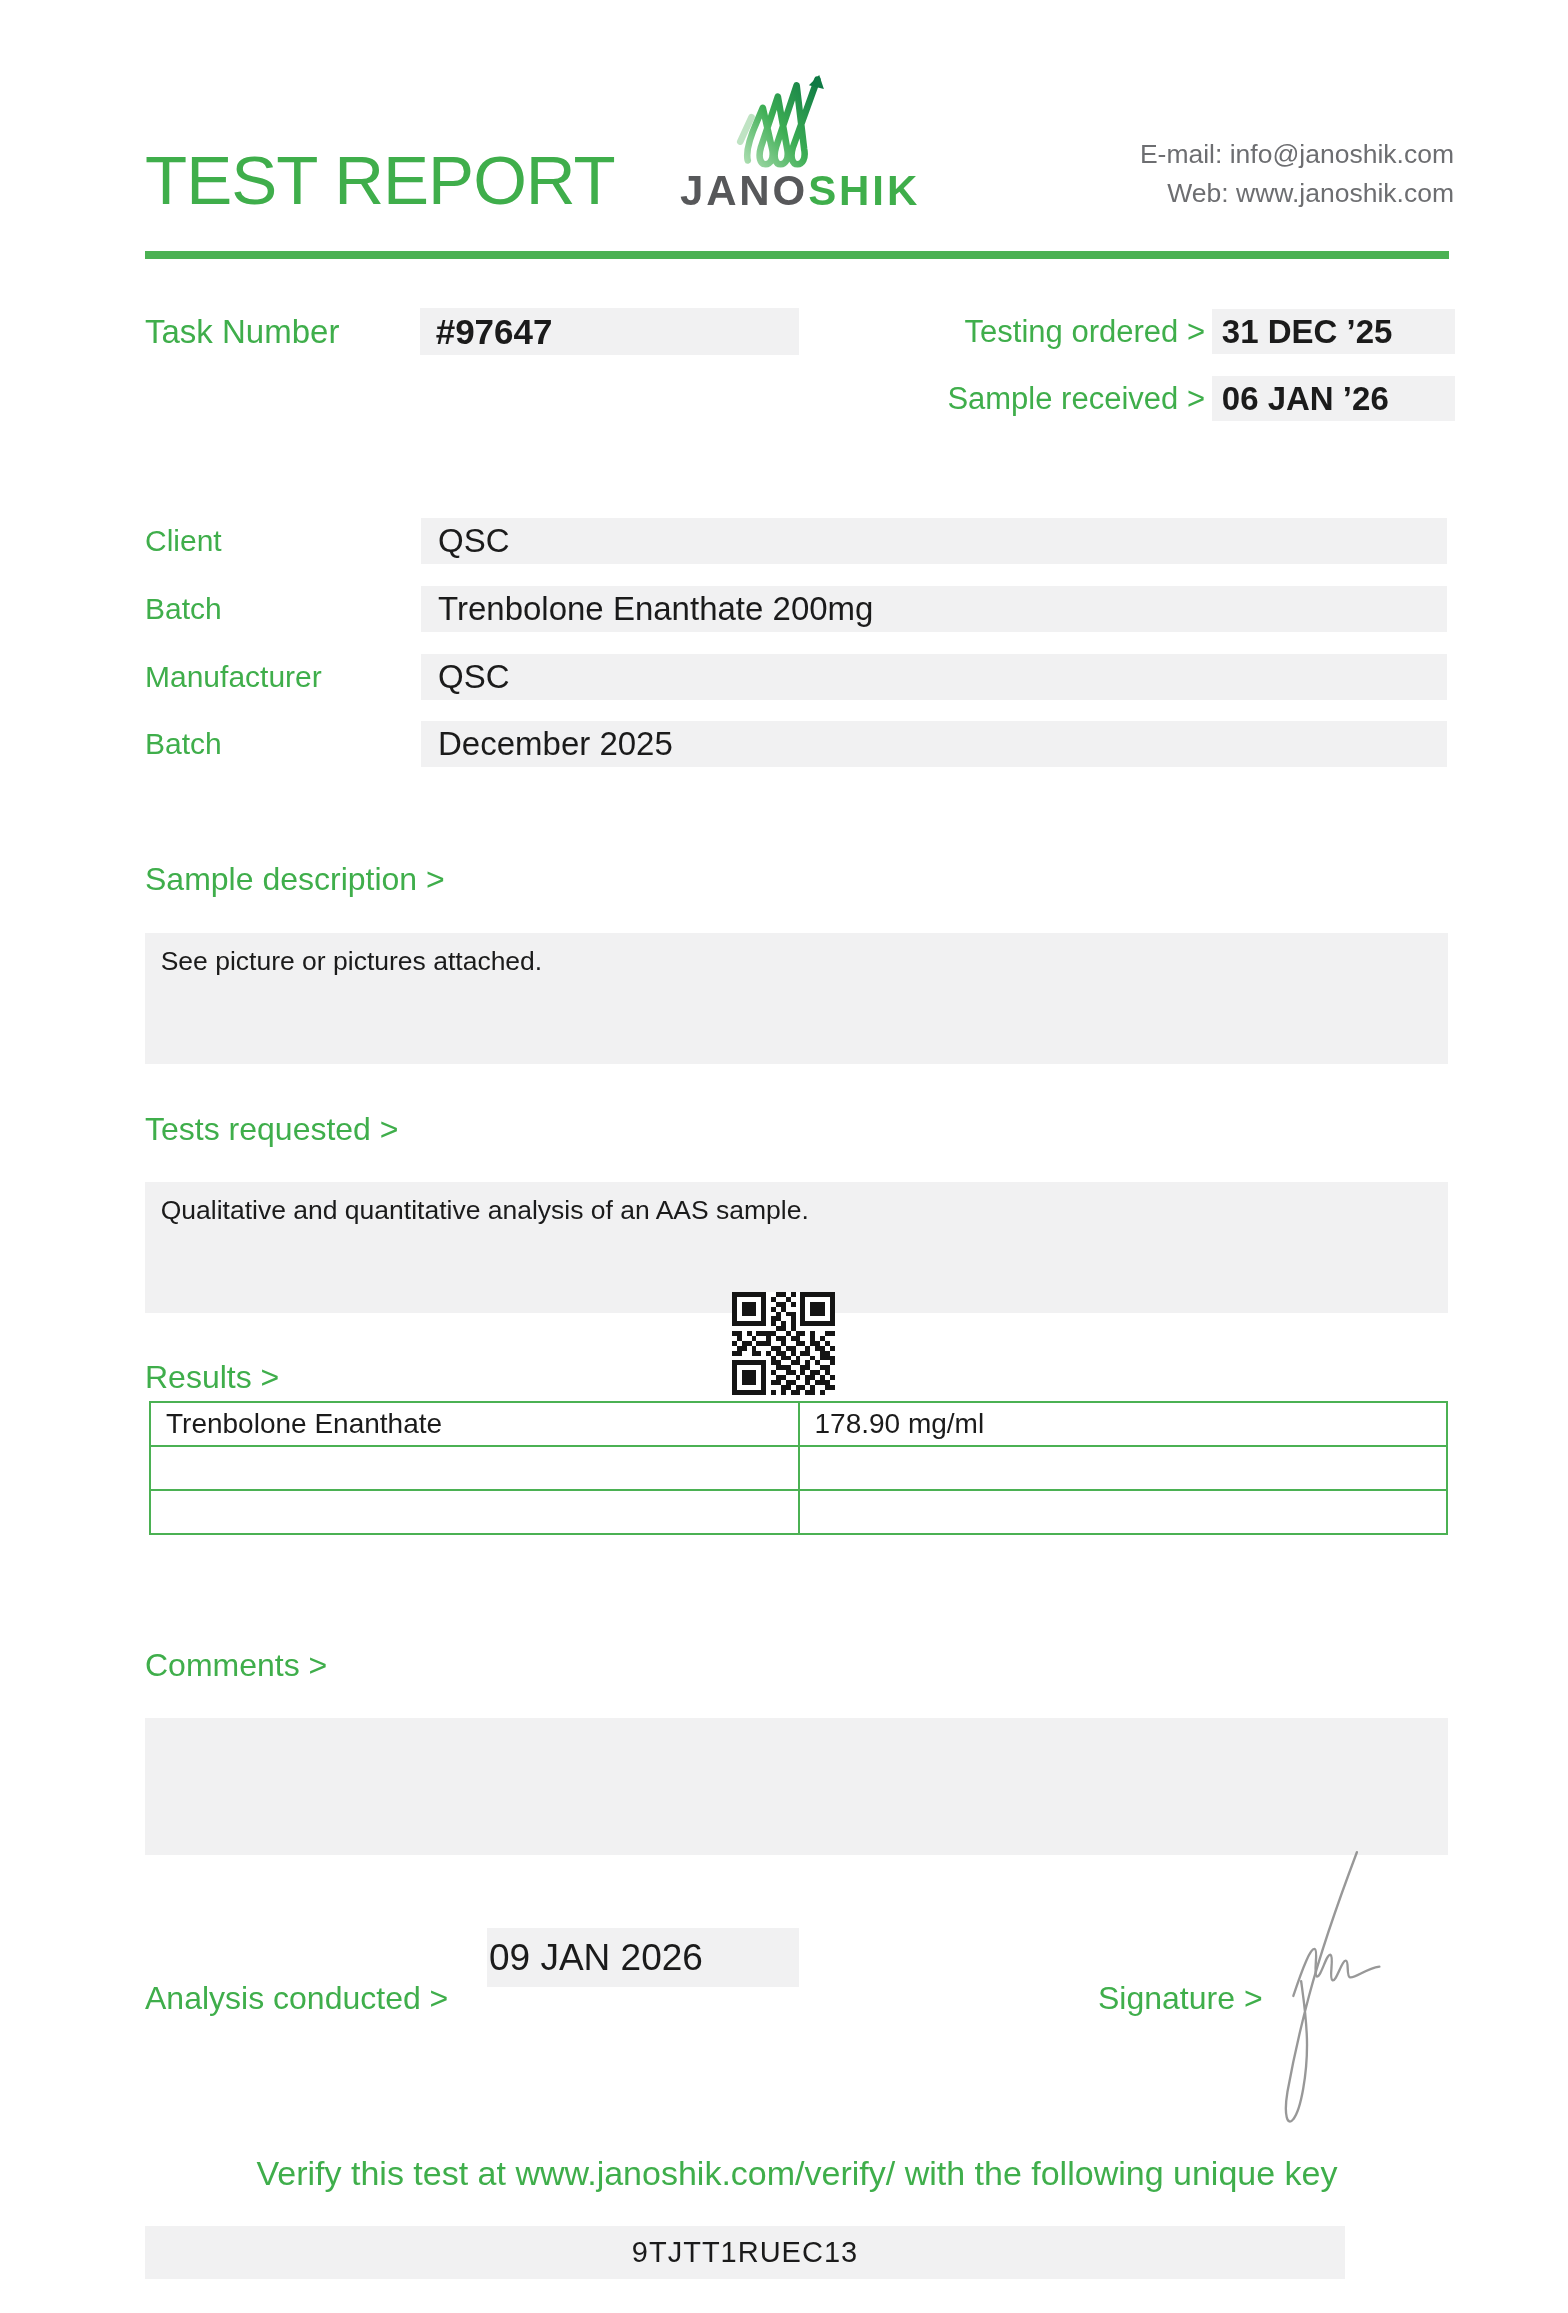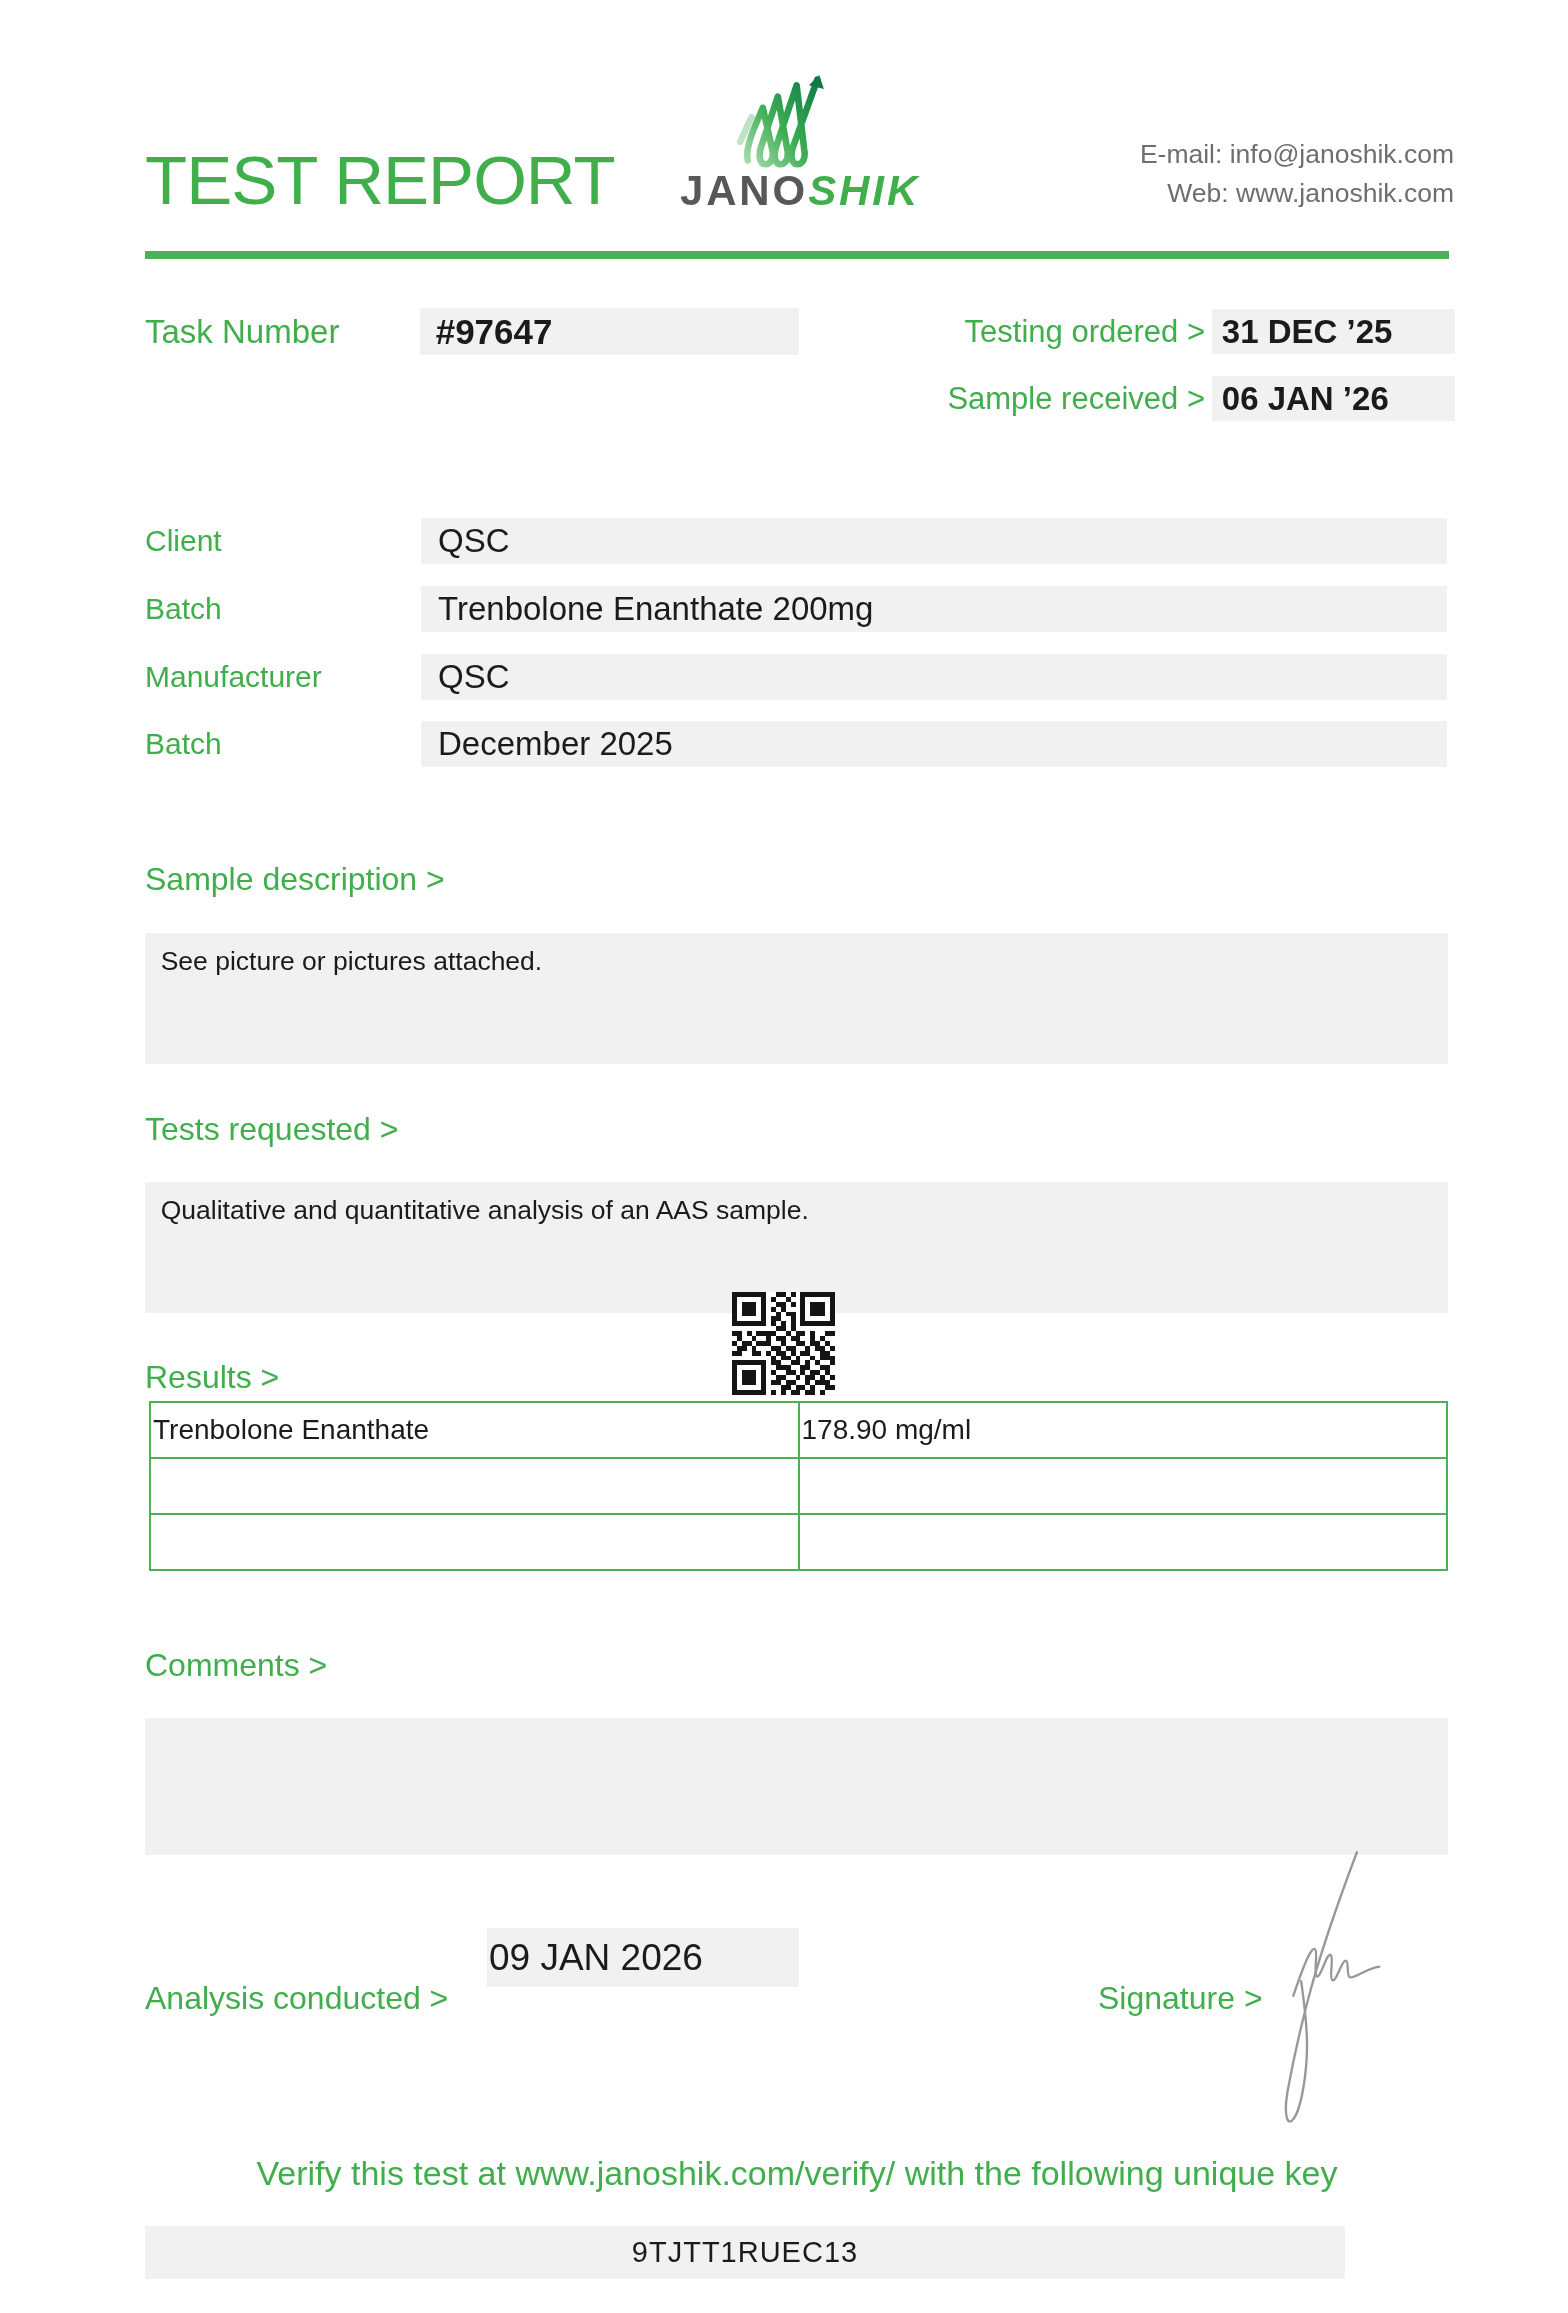--- a/index.html
+++ b/index.html
@@ -10,21 +10,21 @@
     --text-gray:#6D6E71;
     --logo-dark:#57585A;
   }
   *{margin:0;padding:0;box-sizing:border-box;}
   html,body{background:#fff;}
   .page{
     position:relative;width:1568px;height:2313px;background:#fff;overflow:hidden;
     font-family:"Liberation Sans", sans-serif;color:var(--text-dark);
   }
   .abs{position:absolute;}
-  .green{color:var(--green);font-style:italic;}
+  .green{color:var(--green);}
   .graybox{background:var(--gray-box);}
 
   #title{left:145px;top:143px;font-size:69px;line-height:76px;font-weight:500;letter-spacing:-1px;color:var(--green);}
 
   #logo-icon{left:733px;top:74px;width:116px;height:94px;}
   #logo-word{left:663px;top:167px;width:274px;text-align:center;font-size:42px;font-weight:700;letter-spacing:2.9px;color:var(--logo-dark);}
   #logo-word .green{color:var(--green);}
 
   #contact{right:114px;top:135px;text-align:right;font-size:26.5px;line-height:39px;color:var(--text-gray);}
 
@@ -52,21 +52,21 @@
   #req-head{top:1110px;}
   #req-box{left:145px;top:1182px;width:1303px;height:131px;padding:11.8px 15.7px;font-size:26.5px;line-height:33px;}
   #results-head{top:1358px;}
   #comments-head{top:1646px;}
   #comments-box{left:145px;top:1718px;width:1303px;height:137px;padding:11.8px 15.7px;font-size:26.5px;}
 
   #qr{left:732px;top:1292px;display:grid;grid-template-columns:repeat(21,4.9px);grid-auto-rows:4.9px;background:#fff;}
   #qr .on{background:#141414;}
 
   #results-table{left:149px;top:1401px;width:1299px;border-collapse:collapse;table-layout:fixed;background:#fff;}
-  #results-table td{border:2.9px solid var(--green-line);height:56px;font-size:28px;padding-left:2px;color:var(--text-dark);vertical-align:middle;}
+  #results-table td{border:2.9px solid var(--green-line);height:44px;font-size:28px;padding-left:15px;color:var(--text-dark);vertical-align:middle;}
 
   #signature-svg{left:1264px;top:1849px;width:132px;height:289px;}
 
   #analysis-label{left:145px;top:1973px;font-size:32px;line-height:51px;color:var(--green);}
   #analysis-box{left:487px;top:1928px;width:312px;height:59px;line-height:59px;padding-left:2px;font-size:37px;font-weight:400;}
   #sig-label{left:1070px;top:1973px;font-size:32px;line-height:51px;color:var(--green);margin-left:28px;}
 
   #verify-line{left:145px;top:2152px;width:1304px;text-align:center;font-size:34px;line-height:43px;color:var(--green);}
   #key-box{left:145px;top:2226px;width:1200px;height:53px;line-height:53px;text-align:center;font-size:29px;letter-spacing:1px;}
 </style>

